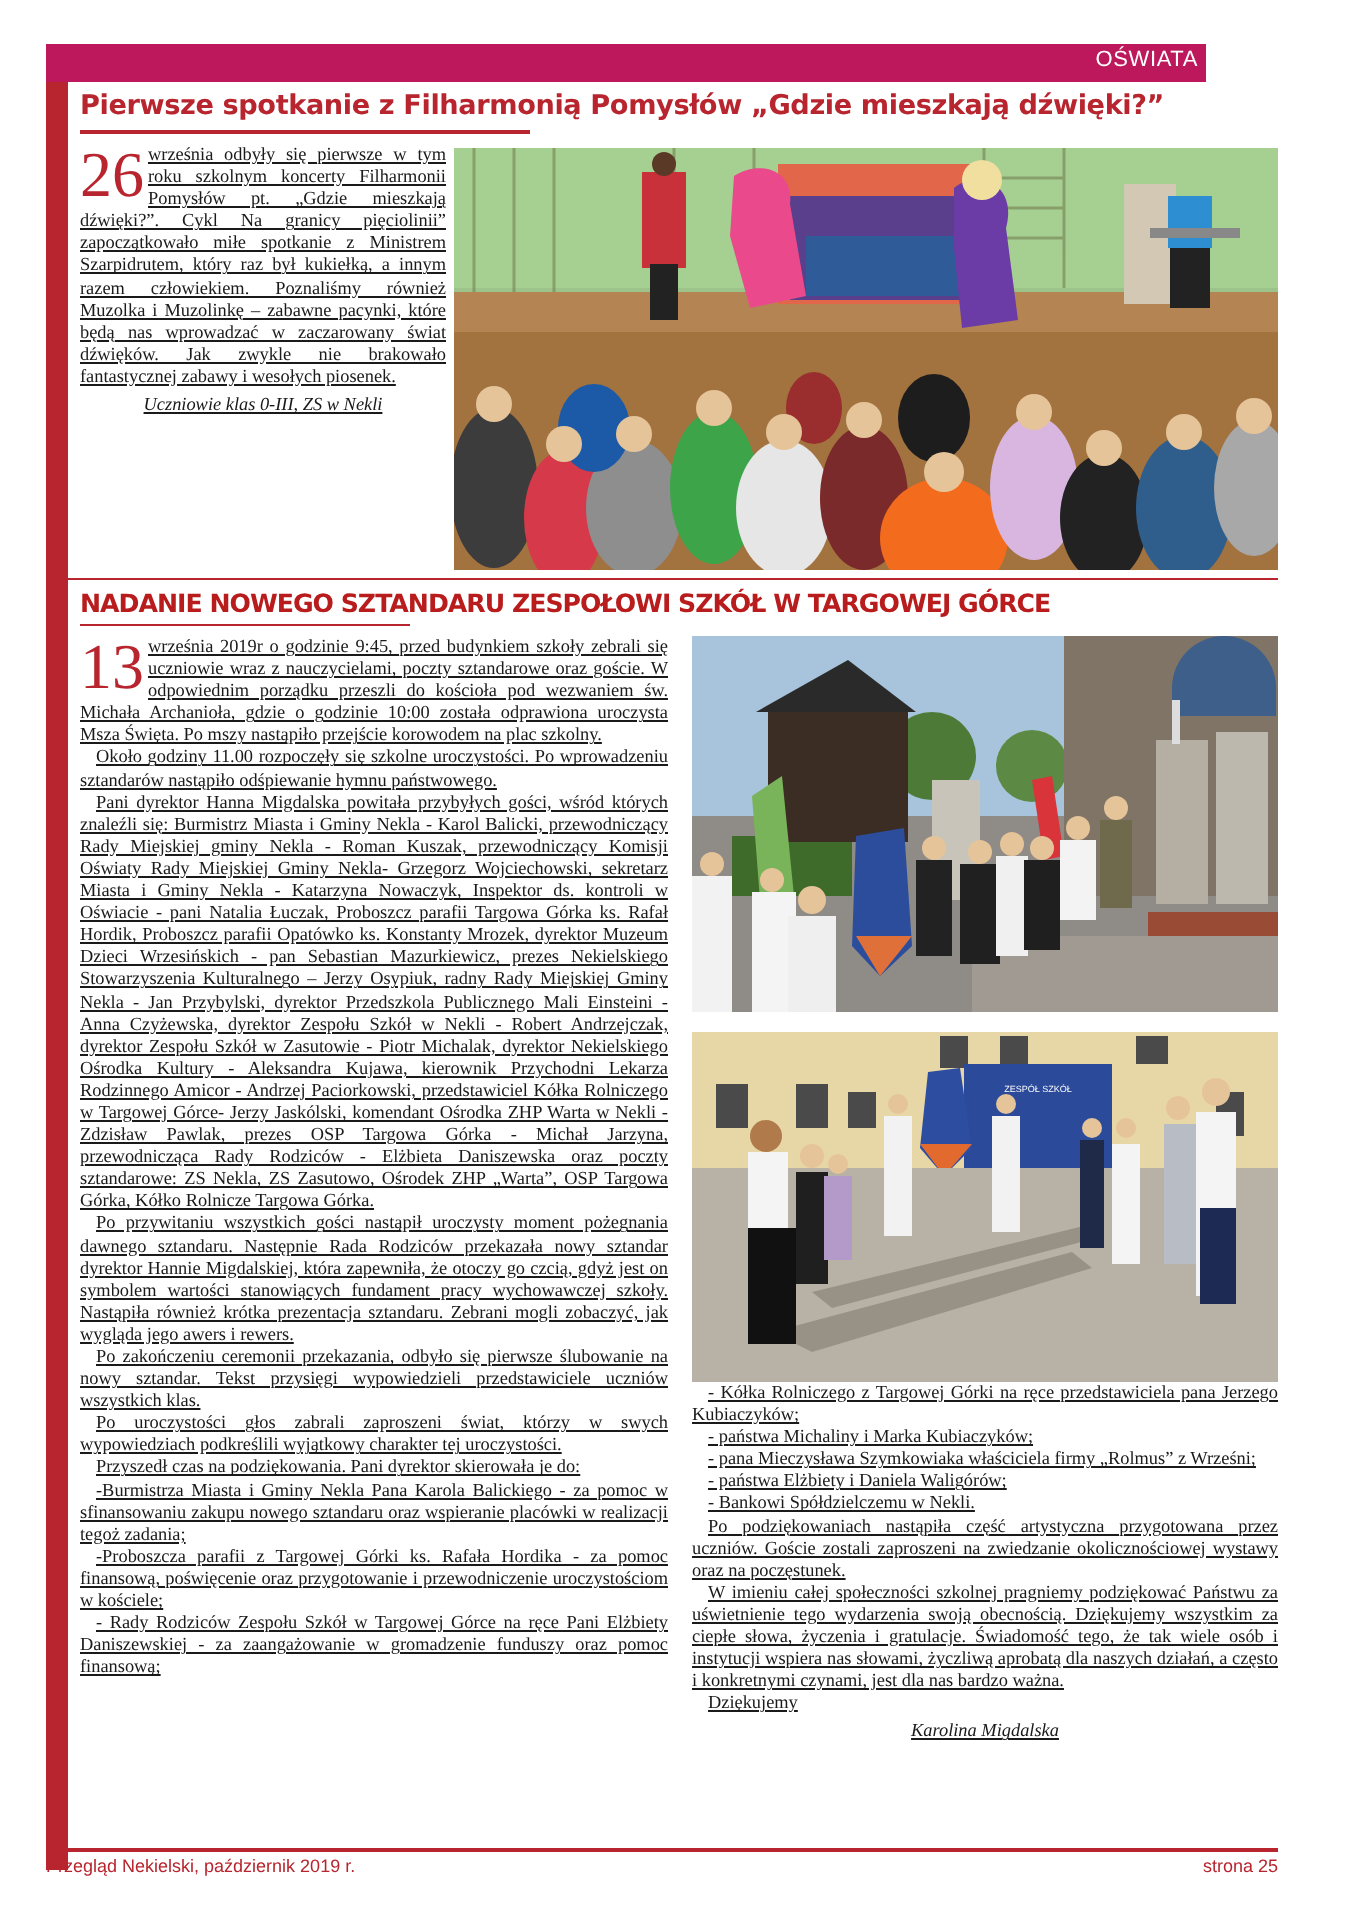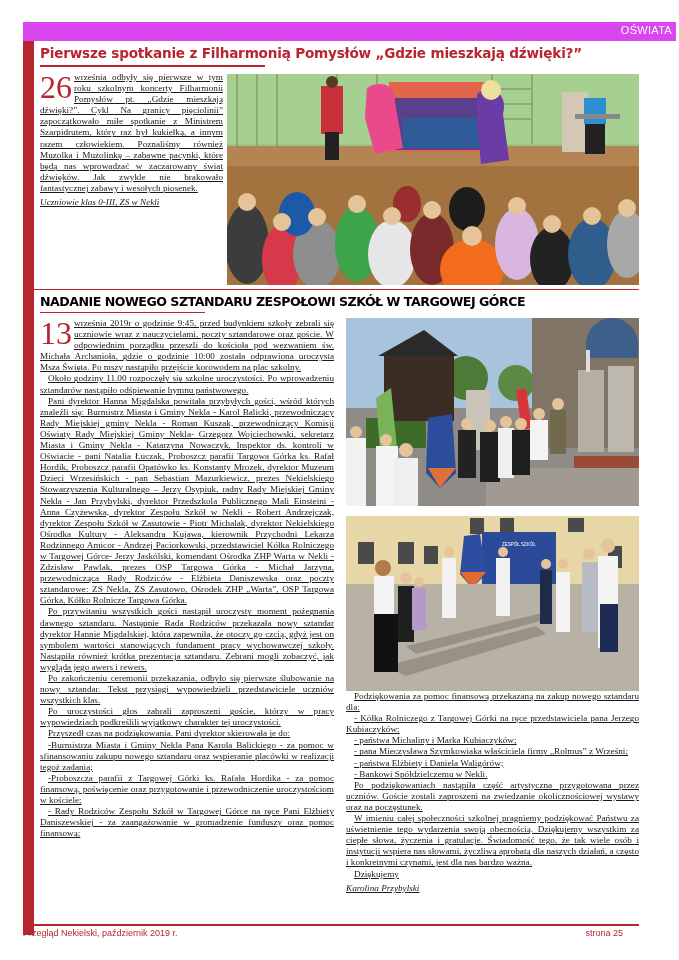--- a/index.html
+++ b/index.html
@@ -1,34 +1,34 @@
 <!DOCTYPE html>
 <html><head>
 <meta charset="utf-8">
 <style>
   * { box-sizing: border-box; margin: 0; padding: 0; }
   html, body { width: 679px; height: 960px; background: #fff; overflow: hidden; }
   body { position: relative; font-family: "Liberation Serif", serif; color: #1a1a1a; }
   .frame-left { position: absolute; left: 23px; top: 22px; width: 11px; height: 913px; background: #b8252e; }
-  .top-bar { position: absolute; left: 23px; top: 22px; width: 653px; height: 19px; background: #d946ef; }
+  .top-bar { position: absolute; left: 23px; top: 22px; width: 580px; height: 19px; background: #be185d; }
   .section-label { position: absolute; right: 4px; top: 2px; color: #fff; font-family: "Liberation Sans", sans-serif; font-size: 11px; letter-spacing: 0.3px; }
   .h1 { position: absolute; left: 40px; top: 45px; font-family: "DejaVu Sans", sans-serif; font-size: 13.6px; color: #b8252e; white-space: nowrap; letter-spacing: -0.2px; }
   .h1-underline { position: absolute; left: 40px; top: 65px; width: 225px; height: 2px; background: #b8252e; }
   .col { position: absolute; font-size: 9.2px; line-height: 11.1px; text-align: justify; hyphens: manual; }
   .col p { text-indent: 8px; text-decoration: underline; }
   .col p.noind { text-indent: 0; }
   .dropcap { float: left; font-size: 32px; line-height: 24px; color: #b8252e; margin: 1px 2px 0 0; padding-top: 2px; }
-  .sign { text-align: left; font-style: italic; margin-top: 3px; text-indent: 0 !important; }
+  .sign { text-align: center; font-style: italic; margin-top: 3px; text-indent: 0 !important; }
   .photo { position: absolute; overflow: hidden; }
   .divider { position: absolute; left: 34px; width: 605px; height: 1px; background: #b8252e; }
-  .h2 { position: absolute; left: 40px; top: 294px; font-family: "DejaVu Sans", sans-serif; font-size: 12.6px; color: #000000; white-space: nowrap; letter-spacing: -0.5px; }
+  .h2 { position: absolute; left: 40px; top: 294px; font-family: "DejaVu Sans", sans-serif; font-size: 12.6px; color: #b91c1c; white-space: nowrap; letter-spacing: -0.5px; }
   .h2-underline { position: absolute; left: 40px; top: 312px; width: 165px; height: 1px; background: #b8252e; }
   .footer-line { position: absolute; left: 23px; top: 924px; width: 616px; height: 1.5px; background: #b8252e; }
   .footer-left { position: absolute; left: 23px; top: 928px; font-family: "Liberation Sans", sans-serif; font-size: 9px; color: #b8252e; }
-  .footer-right { position: absolute; right: 56px; top: 928px; font-family: "Liberation Sans", sans-serif; font-size: 9px; color: #b8252e; }
+  .footer-right { position: absolute; right: 40px; top: 928px; font-family: "Liberation Sans", sans-serif; font-size: 9px; color: #b8252e; }
 </style>
 </head>
 <body>
 
 <div class="frame-left"></div>
 <div class="top-bar">
   <span class="section-label">OŚWIATA</span>
 </div>
 
 <h1 class="h1">Pierwsze spotkanie z Filharmonią Pomysłów „Gdzie mieszkają dźwięki?”</h1>
@@ -106,21 +106,21 @@
 
 <h2 class="h2">NADANIE NOWEGO SZTANDARU ZESPOŁOWI SZKÓŁ W TARGOWEJ GÓRCE</h2>
 <div class="h2-underline"></div>
 
 <div class="col" style="left:40px; top:318px; width:294px;">
   <p class="noind"><span class="dropcap">13</span><span>września 2019r o godzinie 9:45, przed budynkiem szkoły zebrali się uczniowie wraz z nauczycielami, poczty sztandarowe oraz goście. W odpowiednim porządku przeszli do kościoła pod wezwaniem św. Michała Archanioła, gdzie o godzinie 10:00 została odprawiona uroczysta Msza Święta. Po mszy nastąpiło przejście korowodem na plac szkolny.</span></p>
   <p>Około godziny 11.00 rozpoczęły się szkolne uroczystości. Po wprowadzeniu sztandarów nastąpiło odśpiewanie hymnu państwowego.</p>
   <p>Pani dyrektor Hanna Migdalska powitała przybyłych gości, wśród których znaleźli się: Burmistrz Miasta i Gminy Nekla - Karol Balicki, przewodniczący Rady Miejskiej gminy Nekla - Roman Kuszak, przewodniczący Komisji Oświaty Rady Miejskiej Gminy Nekla- Grzegorz Wojciechowski, sekretarz Miasta i Gminy Nekla - Katarzyna Nowaczyk, Inspektor ds. kontroli w Oświacie - pani Natalia Łuczak, Proboszcz parafii Targowa Górka ks. Rafał Hordik, Proboszcz parafii Opatówko ks. Konstanty Mrozek, dyrektor Muzeum Dzieci Wrzesińskich - pan Sebastian Mazurkiewicz, prezes Nekielskiego Stowarzyszenia Kulturalnego – Jerzy Osypiuk, radny Rady Miejskiej Gminy Nekla - Jan Przybylski, dyrektor Przedszkola Publicznego Mali Einsteini - Anna Czyżewska, dyrektor Zespołu Szkół w Nekli - Robert Andrzejczak, dyrektor Zespołu Szkół w Zasutowie - Piotr Michalak, dyrektor Nekielskiego Ośrodka Kultury - Aleksandra Kujawa, kierownik Przychodni Lekarza Rodzinnego Amicor - Andrzej Paciorkowski, przedstawiciel Kółka Rolniczego w Targowej Górce- Jerzy Jaskólski, komendant Ośrodka ZHP Warta w Nekli - Zdzisław Pawlak, prezes OSP Targowa Górka - Michał Jarzyna, przewodnicząca Rady Rodziców - Elżbieta Daniszewska oraz poczty sztandarowe: ZS Nekla, ZS Zasutowo, Ośrodek ZHP „Warta”, OSP Targowa Górka, Kółko Rolnicze Targowa Górka.</p>
   <p>Po przywitaniu wszystkich gości nastąpił uroczysty moment pożegnania dawnego sztandaru. Następnie Rada Rodziców przekazała nowy sztandar dyrektor Hannie Migdalskiej, która zapewniła, że otoczy go czcią, gdyż jest on symbolem wartości stanowiących fundament pracy wychowawczej szkoły. Nastąpiła również krótka prezentacja sztandaru. Zebrani mogli zobaczyć, jak wygląda jego awers i rewers.</p>
   <p>Po zakończeniu ceremonii przekazania, odbyło się pierwsze ślubowanie na nowy sztandar. Tekst przysięgi wypowiedzieli przedstawiciele uczniów wszystkich klas.</p>
-  <p>Po uroczystości głos zabrali zaproszeni goście, którzy w pracy wypowiedziach podkreślili wyjątkowy charakter tej uroczystości.</p>
+  <p>Po uroczystości głos zabrali zaproszeni świat, którzy w swych wypowiedziach podkreślili wyjątkowy charakter tej uroczystości.</p>
   <p>Przyszedł czas na podziękowania. Pani dyrektor skierowała je do:</p>
   <p>-Burmistrza Miasta i Gminy Nekla Pana Karola Balickiego - za pomoc w sfinansowaniu zakupu nowego sztandaru oraz wspieranie placówki w realizacji tegoż zadania;</p>
   <p>-Proboszcza parafii z Targowej Górki ks. Rafała Hordika - za pomoc finansową, poświęcenie oraz przygotowanie i przewodniczenie uroczystościom w kościele;</p>
   <p>- Rady Rodziców Zespołu Szkół w Targowej Górce na ręce Pani Elżbiety Daniszewskiej - za zaangażowanie w gromadzenie funduszy oraz pomoc finansową;</p>
 </div>
 
 <div class="photo" style="left:346px; top:318px; width:293px; height:188px;">
   <svg width="293" height="188" viewBox="0 0 293 188">
     <rect width="293" height="188" fill="#a8c4dc"></rect>
     <rect x="0" y="90" width="293" height="98" fill="#8f8b86"></rect>
@@ -207,27 +207,26 @@
       <circle cx="217" cy="48" r="5"></circle>
         <circle cx="243" cy="38" r="6"></circle>
         <circle cx="262" cy="30" r="7"></circle>
       <circle cx="60" cy="62" r="6"></circle>
         <circle cx="73" cy="66" r="5"></circle>
     </g>
   </svg>
 </div>
 
 <div class="col" style="left:346px; top:691px; width:293px;">
-  <p>Podziękowania za pomoc finansową przekazaną na zakup nowego sztandaru dla:</p>
   <p>- Kółka Rolniczego z Targowej Górki na ręce przedstawiciela pana Jerzego Kubiaczyków;</p>
   <p>- państwa Michaliny i Marka Kubiaczyków;</p>
   <p>- pana Mieczysława Szymkowiaka właściciela firmy „Rolmus” z Wrześni;</p>
   <p>- państwa Elżbiety i Daniela Waligórów;</p>
   <p>- Bankowi Spółdzielczemu w Nekli.</p>
   <p>Po podziękowaniach nastąpiła część artystyczna przygotowana przez uczniów. Goście zostali zaproszeni na zwiedzanie okolicznościowej wystawy oraz na poczęstunek.</p>
   <p>W imieniu całej społeczności szkolnej pragniemy podziękować Państwu za uświetnienie tego wydarzenia swoją obecnością. Dziękujemy wszystkim za ciepłe słowa, życzenia i gratulacje. Świadomość tego, że tak wiele osób i instytucji wspiera nas słowami, życzliwą aprobatą dla naszych działań, a często i konkretnymi czynami, jest dla nas bardzo ważna.</p>
   <p>Dziękujemy</p>
-  <p class="sign">Karolina Przybylski</p>
+  <p class="sign">Karolina Migdalska</p>
 </div>
 
 <div class="footer-line"></div>
 <div class="footer-left">Przegląd Nekielski, październik 2019 r.</div>
 <div class="footer-right">strona 25</div>
 
 </body></html>

